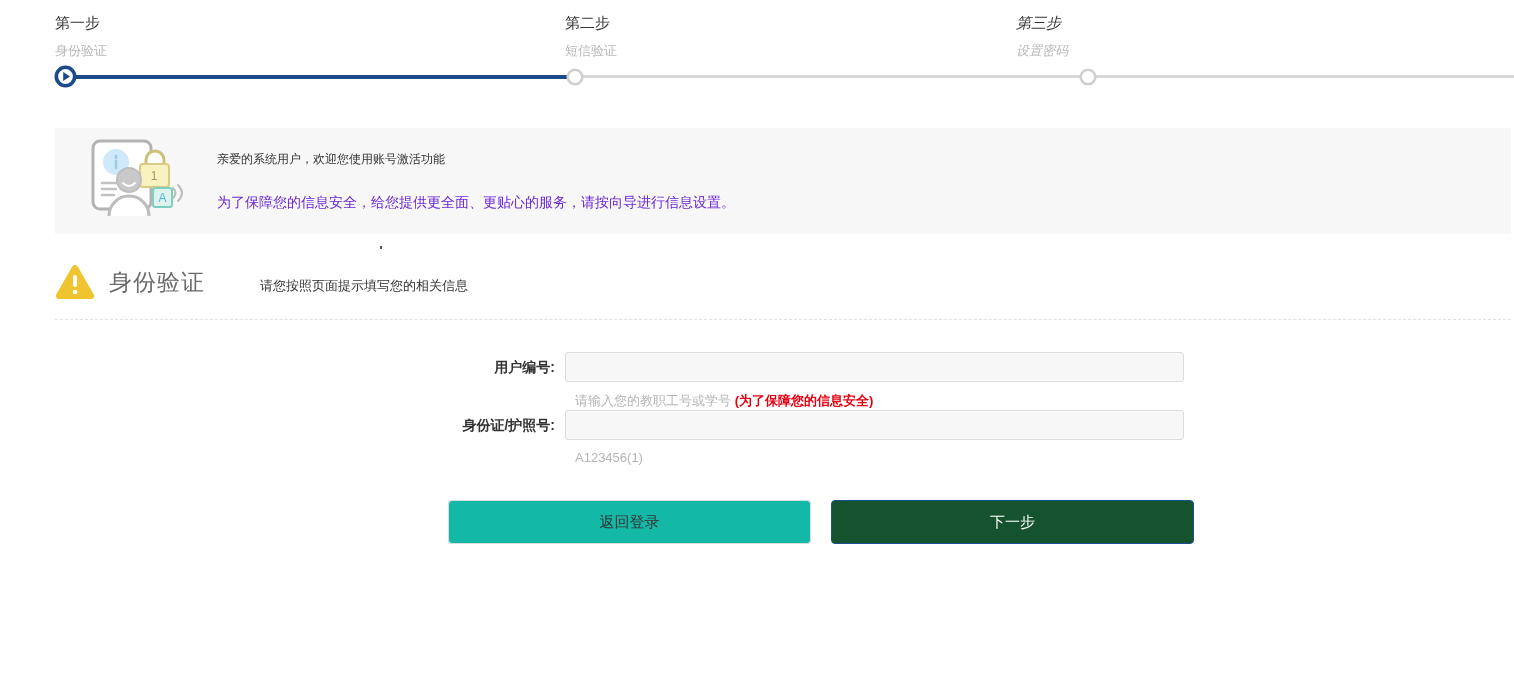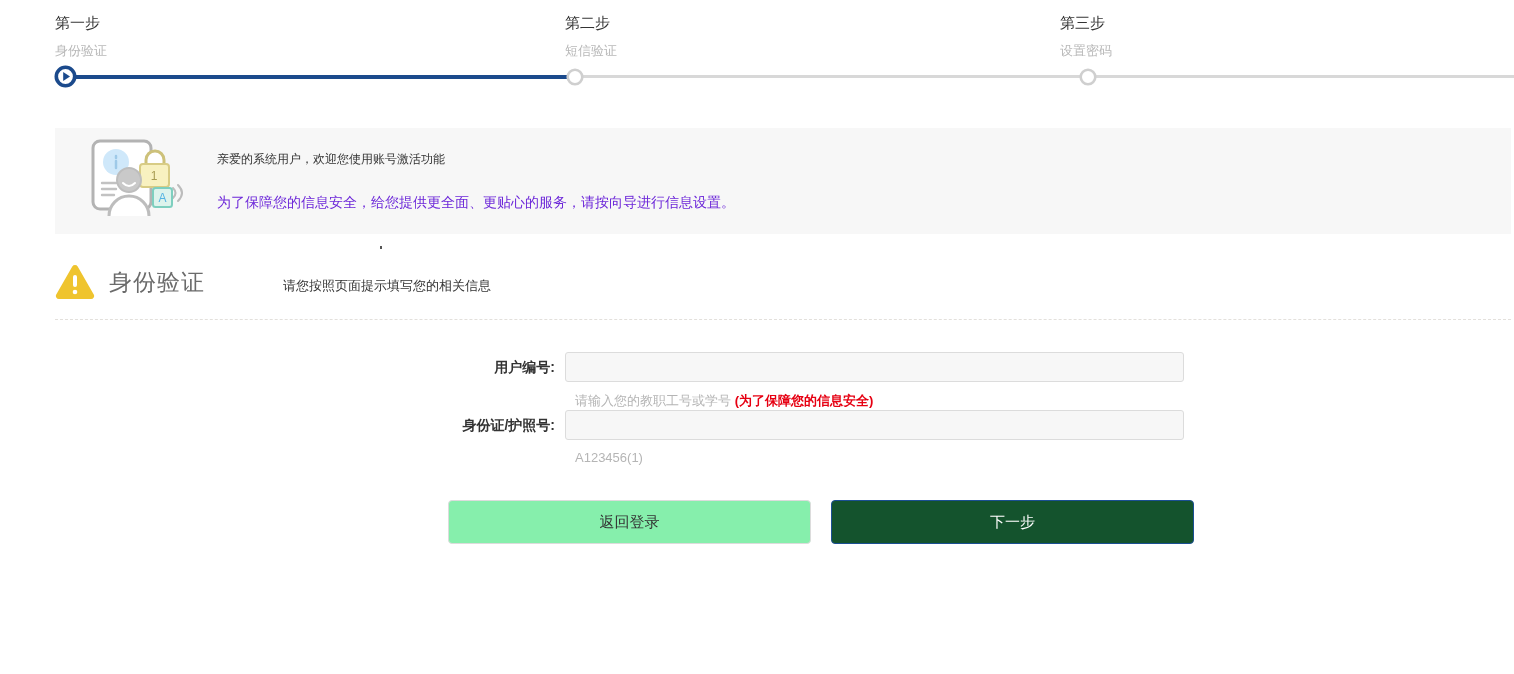--- a/index.html
+++ b/index.html
@@ -4,21 +4,21 @@
 <style>
   * { margin: 0; padding: 0; box-sizing: border-box; }
   html, body { width: 1514px; height: 674px; background: #ffffff; overflow: hidden; }
   body { font-family: "Liberation Sans", "DejaVu Sans", sans-serif; color: #333; position: relative; }
 
   
   .stepper { position: absolute; top: 0; left: 0; width: 1514px; height: 100px; }
   .step-label { position: absolute; top: 14px; }
   .step-label .t { font-size: 15px; color: #333; }
   .step-label .s { font-size: 13px; color: #b8b8b8; margin-top: 9px; }
-  .step-1 { left: 55px; } .step-2 { left: 565px; } .step-3 { left: 1060px; }
+  .step-1 { left: 55px; } .step-2 { left: 565px; } .step-3 { left: 1016px; font-style: italic; }
   .track-gray { position: absolute; top: 75px; left: 65px; width: 1449px; height: 3px; background: #d8d8d8; }
   .track-blue { position: absolute; top: 74.5px; left: 65px; width: 510px; height: 4px; background: #1b4a8c; }
   .node { position: absolute; }
   .node-1 { top: 65px; left: 54px; }
   .node-2 { top: 68px; left: 566px; }
   .node-3 { top: 68px; left: 1079px; }
 
   
   .banner { position: absolute; top: 128px; left: 55px; width: 1456px; height: 106px;
             background: #f7f7f7; display: flex; align-items: center; }
@@ -27,40 +27,40 @@
   .banner-title { font-size: 12px; color: #333; }
   .banner-sub { font-size: 14px; color: #6d28d9; margin-top: 26px; }
 
   .stray-dot { position: absolute; top: 246px; left: 380px; width: 2px; height: 3px; background: #555; }
 
   
   .section-header { position: absolute; top: 245px; left: 55px; width: 1456px; height: 75px;
                     display: flex; align-items: center; border-bottom: 1px dashed #e3e0dc; }
   .warn-icon { width: 40px; height: 36px; flex: 0 0 auto; }
   .section-title { font-size: 23px; color: #6b6b6b; margin-left: 14px; letter-spacing: 1px; }
-  .section-helper { font-size: 13px; color: #333; margin-left: 78px; margin-top: 8px; }
+  .section-helper { font-size: 13px; color: #333; margin-left: 55px; margin-top: 8px; }
 
   
   .form { position: absolute; top: 352px; left: 0; width: 1514px; }
   .form-row { display: flex; }
   .form-label { width: 565px; padding-right: 10px; text-align: right; font-size: 14px;
                 font-weight: bold; color: #333; line-height: 30px; flex: 0 0 auto; }
   .form-input { width: 619px; height: 30px; background: #f7f7f7; border: 1px solid #dcdcdc;
                 border-radius: 3px; outline: none; padding: 0 8px; font-size: 14px; color: #333;
                 font-family: "Liberation Sans", "DejaVu Sans", sans-serif; }
   .hint { margin-left: 575px; font-size: 13px; color: #b5b5b5; }
   .hint-1 { margin-top: 10px; }
   .hint-red { color: #e60012; font-weight: bold; }
   .row-2 { }
   .hint-2 { margin-top: 8px; line-height: 19px; width: 630px; }
   .buttons { margin-top: 33px; margin-left: 448px; display: flex; }
   .btn { width: 363px; height: 44px; border-radius: 4px; font-size: 15px; cursor: pointer;
          display: flex; align-items: center; justify-content: center;
          font-family: "Liberation Sans", "DejaVu Sans", sans-serif; }
-  .btn-back { background: #86efac; border: 1px solid #dcdcdc; color: #333; }
+  .btn-back { background: #14b8a6; border: 1px solid #dcdcdc; color: #333; }
   .btn-next { background: #14532d; border: 1px solid #1b4f93; color: #ffffff; margin-left: 20px; }
 </style>
 </head>
 <body>
 
 <div class="stepper">
   <div class="step-label step-1">
     <div class="t">第一步</div>
     <div class="s">身份验证</div>
   </div>

